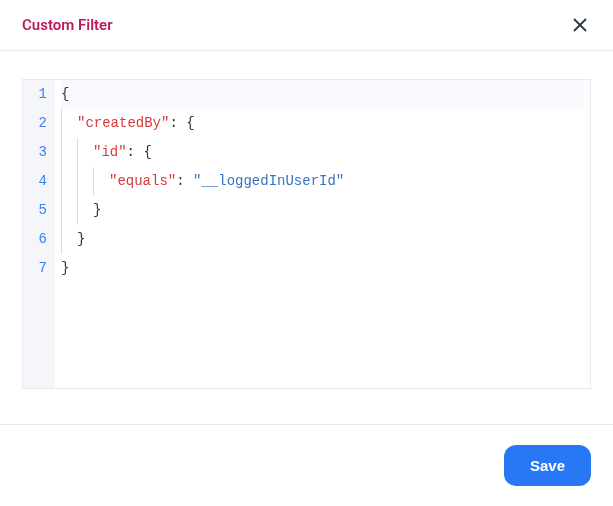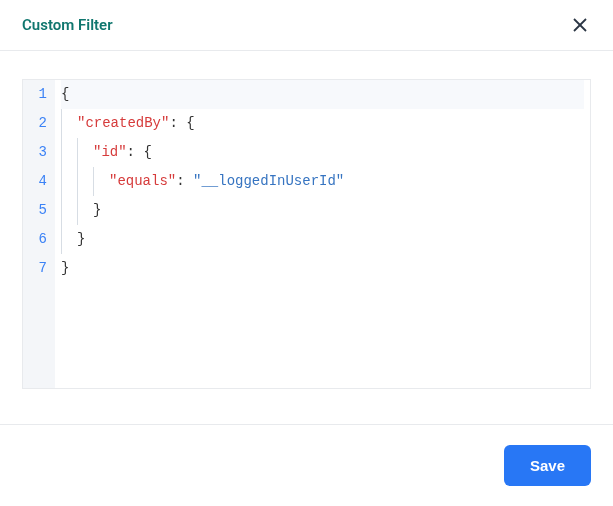--- a/index.html
+++ b/index.html
@@ -19,21 +19,21 @@
   }
   .header {
     display: flex;
     align-items: center;
     justify-content: space-between;
     padding: 14px 22px 14px 22px;
   }
   .title {
     font-size: 15px;
     font-weight: 600;
-    color: #0f766e;
+    color: #be185d;
   }
   .close-btn {
     background: none;
     border: none;
     cursor: pointer;
     color: #2b3544;
     padding: 4px;
     display: flex;
     align-items: center;
     justify-content: center;
@@ -97,21 +97,21 @@
   .footer {
     border-top: 1px solid #e8eaed;
     padding: 20px 22px;
     display: flex;
     justify-content: flex-end;
   }
   .save-btn {
     background: #2877f5;
     color: #fff;
     border: none;
-    border-radius: 6px;
+    border-radius: 12px;
     padding: 12px 26px;
     font-size: 15px;
     font-weight: 600;
     cursor: pointer;
   }
 </style>
 </head>
 <body>
 
 <div class="modal">

